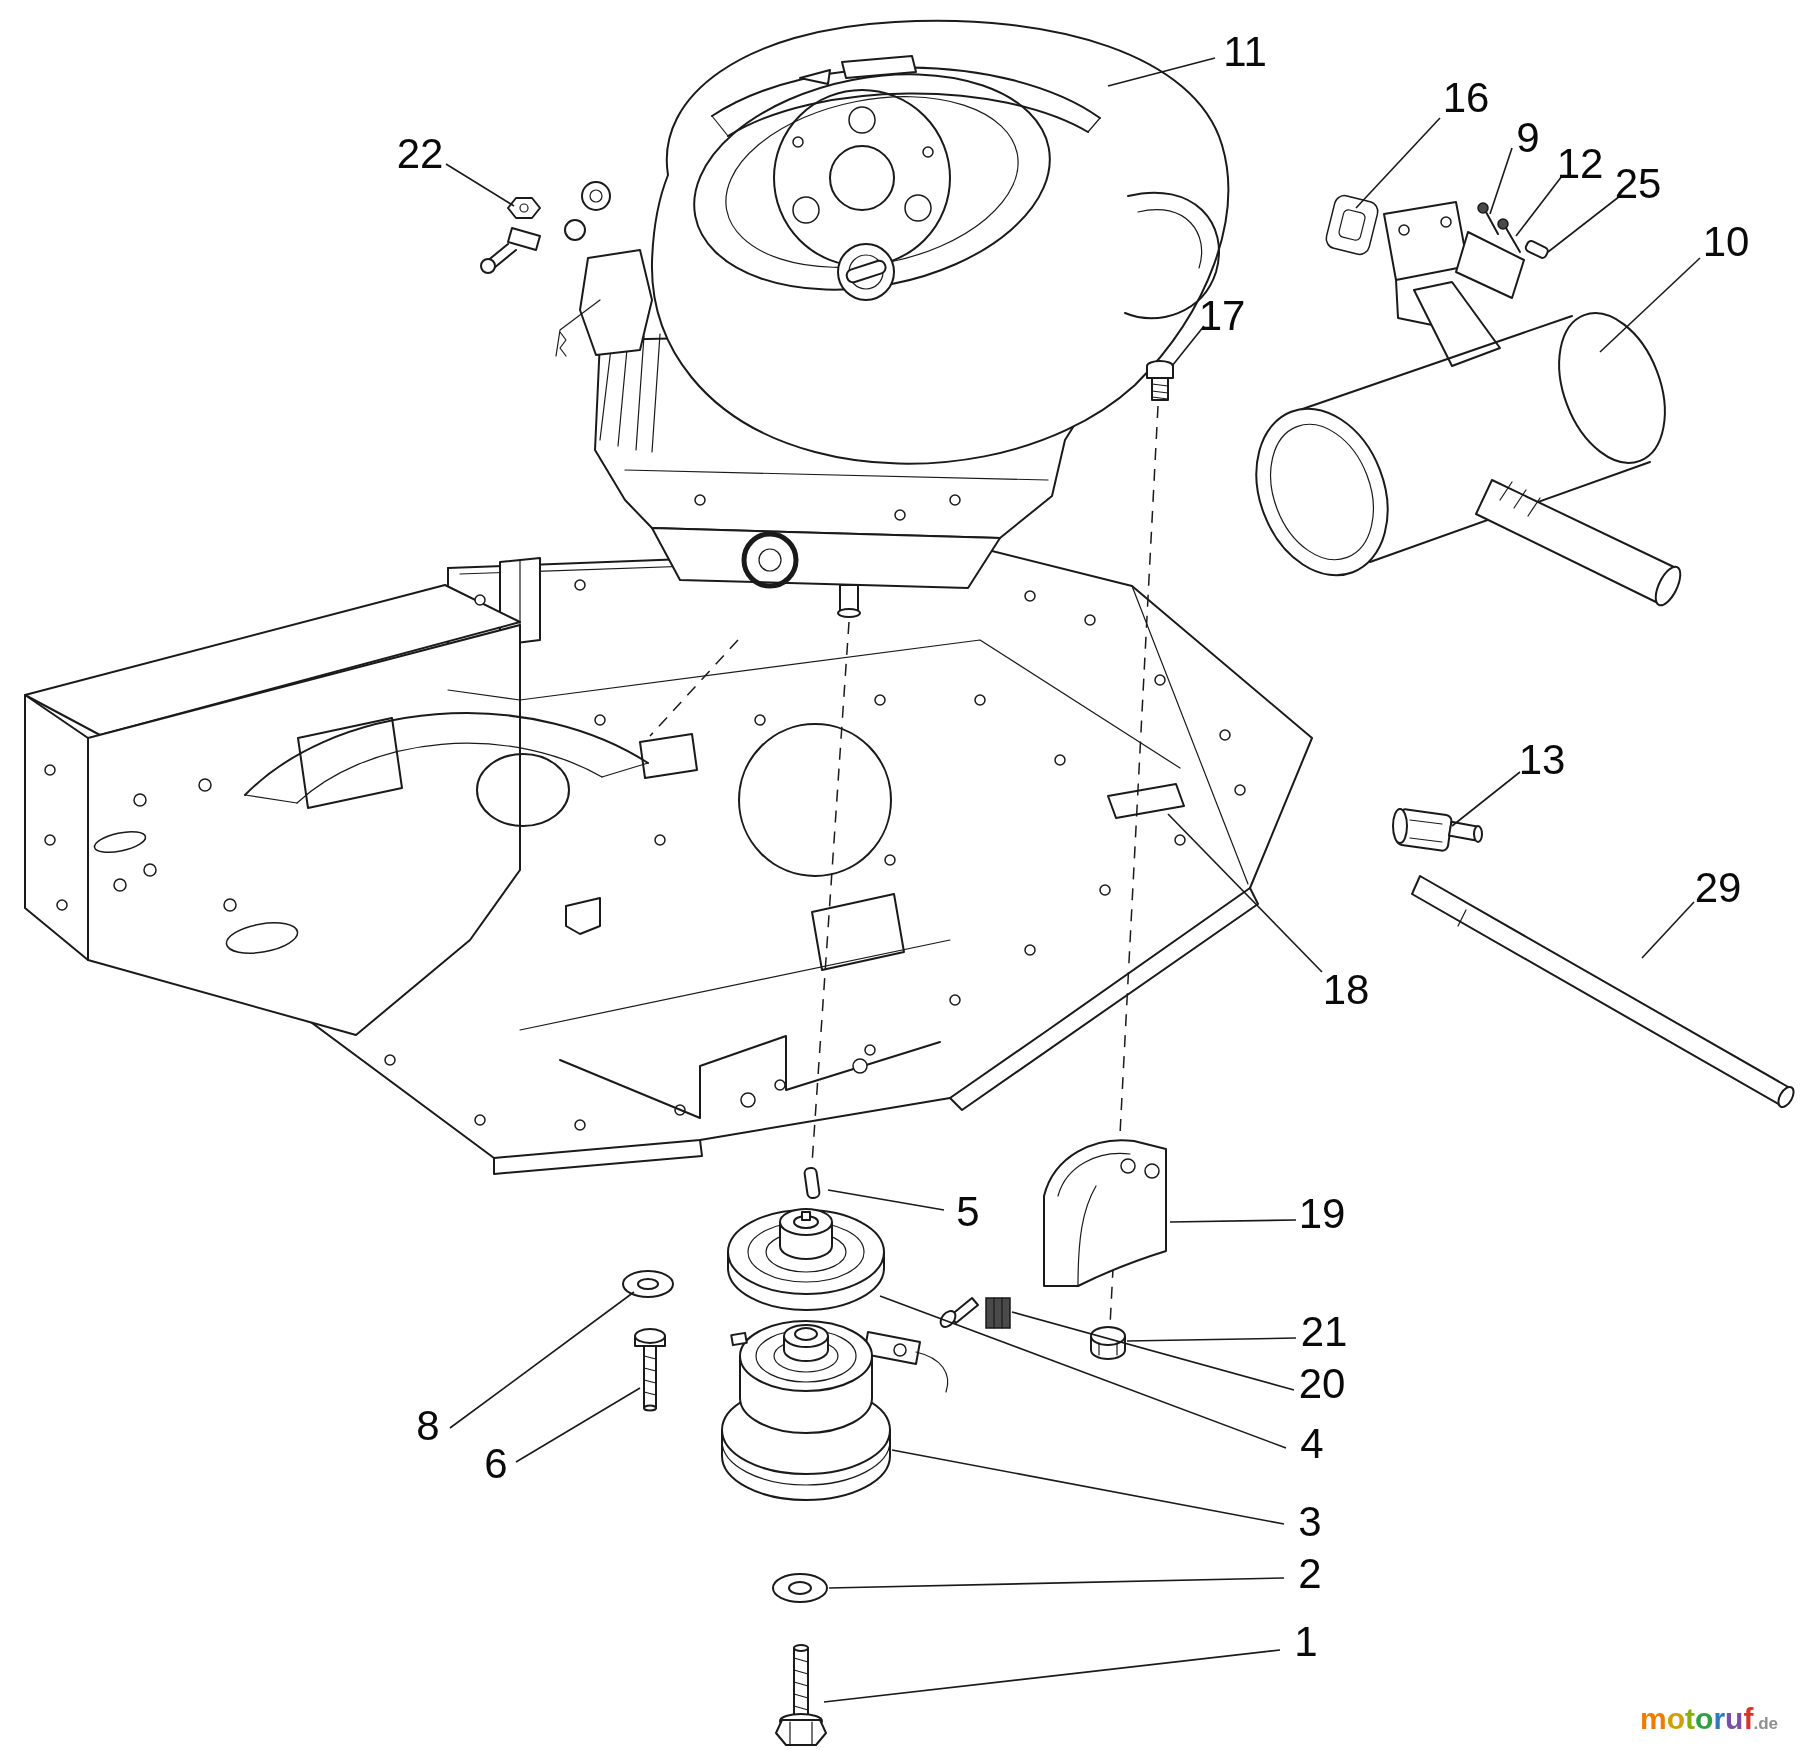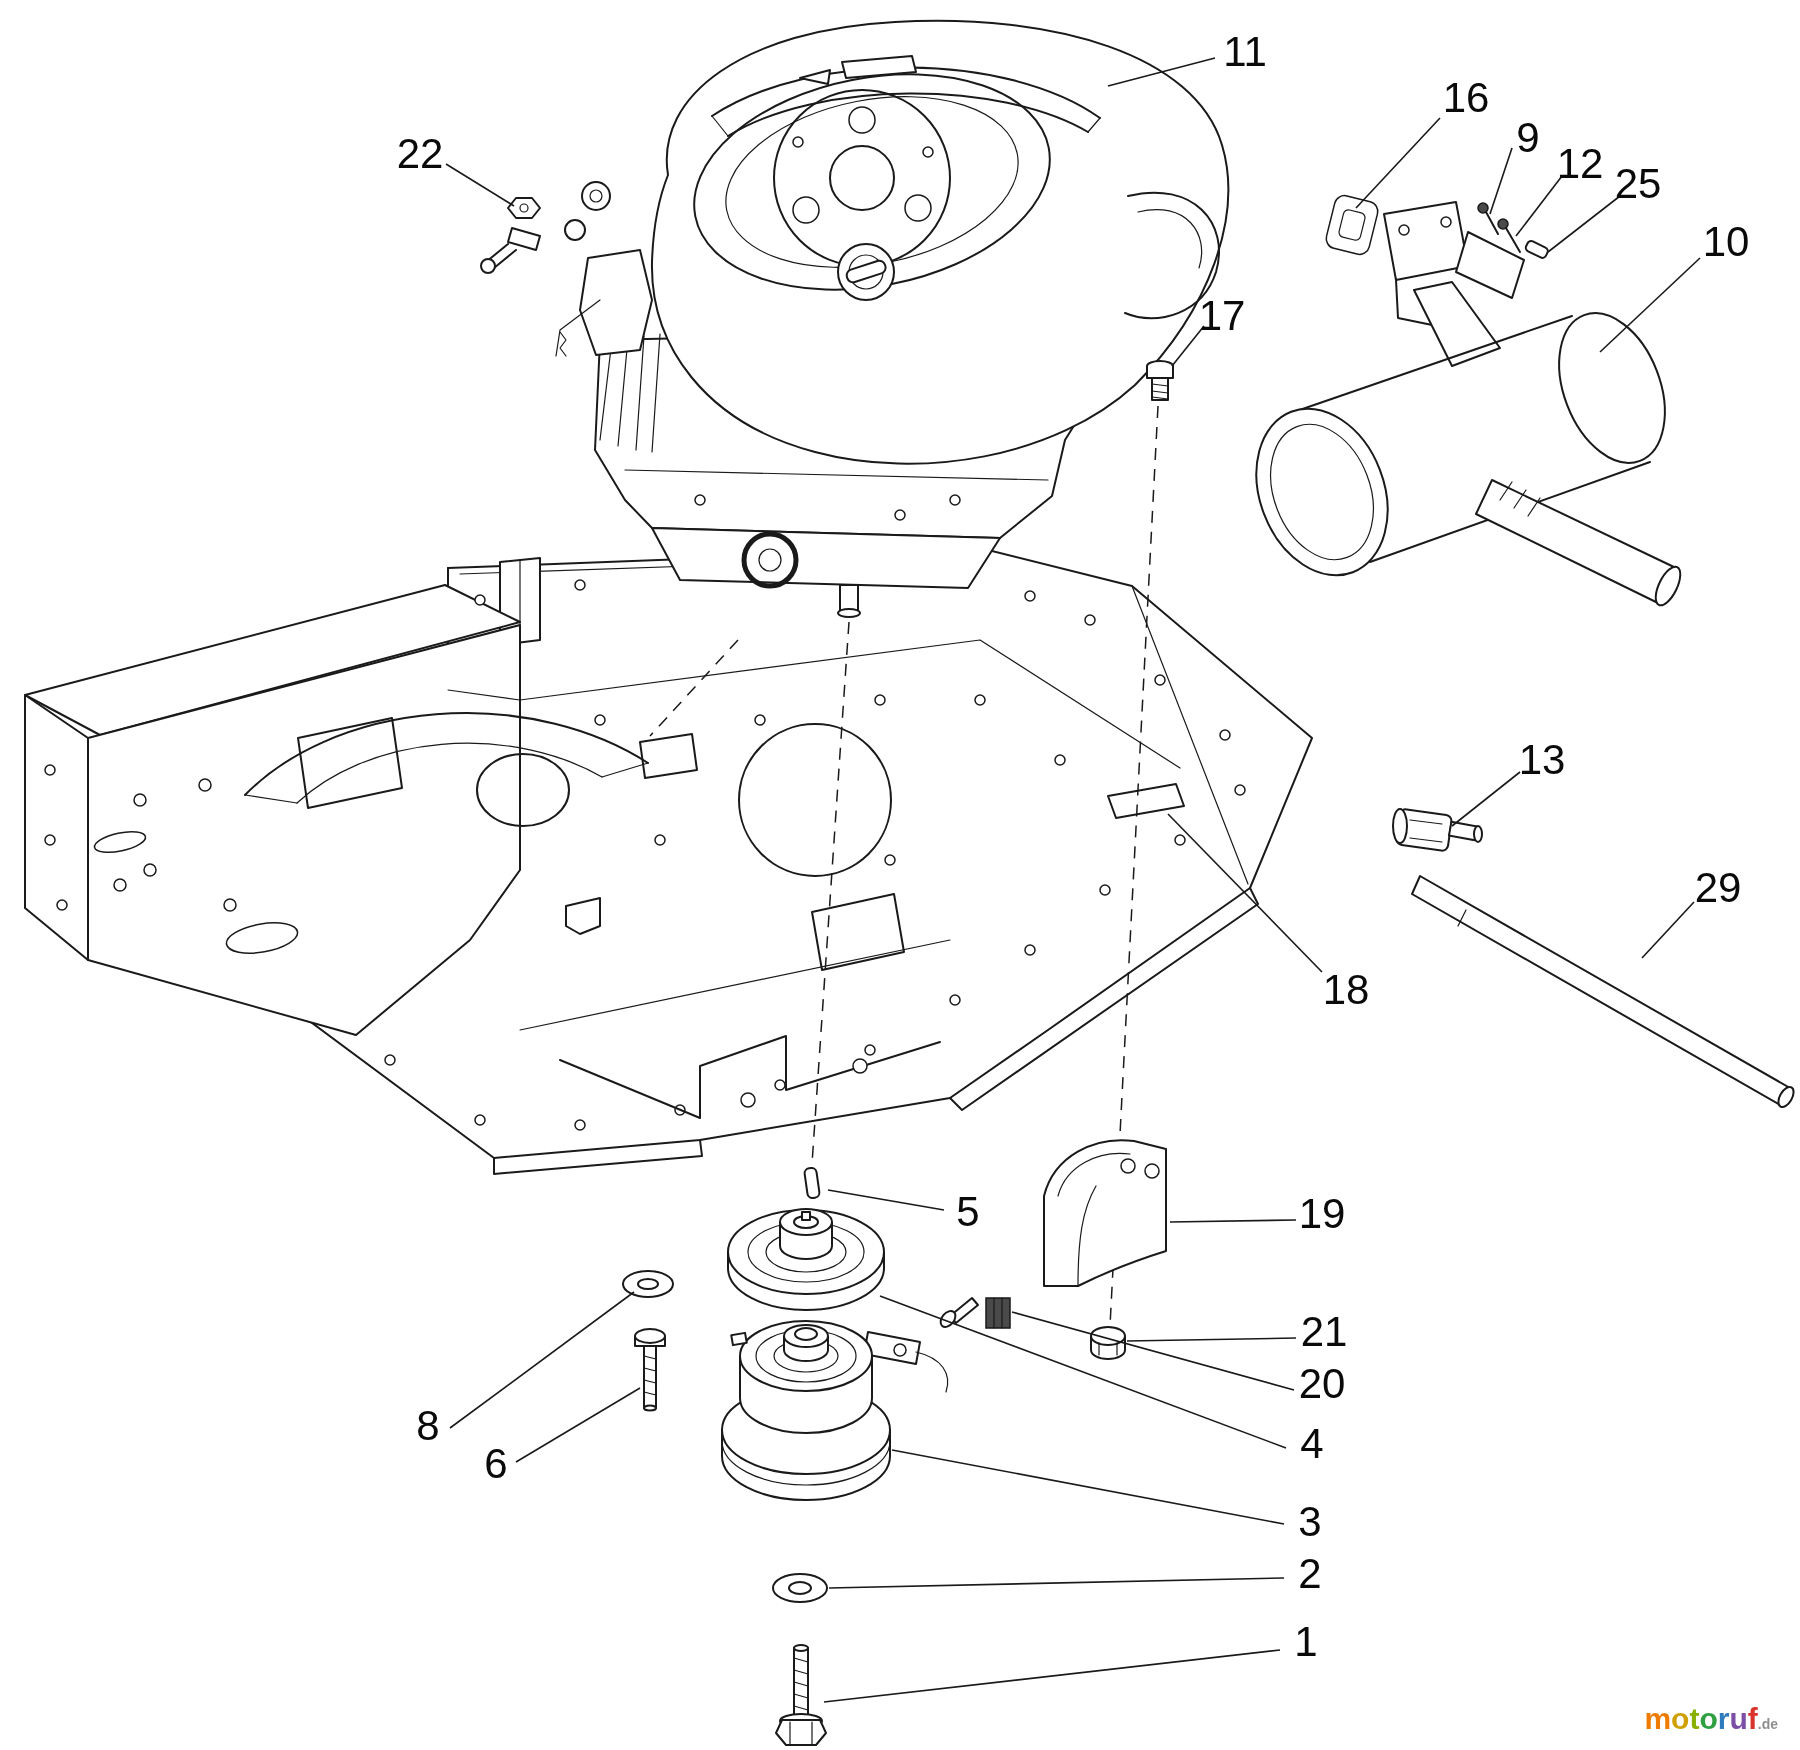--- a/index.html
+++ b/index.html
@@ -16,21 +16,21 @@
   .hole     { fill:#ffffff; stroke:var(--line); stroke-width:1.5; }
   .dark     { fill:#4a4a4a; stroke:var(--line); stroke-width:1.5; }
   .leader   { fill:none; stroke:var(--line); stroke-width:1.6; }
   .dashed   { fill:none; stroke:var(--line); stroke-width:1.5; stroke-dasharray:12 9; }
   .ring     { fill:none; stroke:var(--line); stroke-width:5; }
   .callout  { font:400 42px "Liberation Sans", sans-serif; fill:#0a0a0a; }
   .watermark {
     position:absolute; right:22px; bottom:14px;
     font:700 30px "Liberation Sans", sans-serif; letter-spacing:0px; user-select:none;
   }
-  .watermark .suffix { font-size:14px; font-weight:700; }
+  .watermark .suffix { font-size:17px; font-weight:700; }
 </style>
 </head>
 <body style="background: rgb(255, 255, 255);">
 
 <div class="canvas">
 <svg width="1800" height="1750" viewBox="0 0 1800 1750">
 
   <g>
     <path class="fill-w" d="M 448,568 L 980,548 L 1132,586 L 1312,738 L 1250,888 L 1048,1030 L 950,1098 L 700,1140 L 494,1158 L 300,1014 L 368,798 L 448,690 Z"></path>
     <path class="ln" d="M 1250,888 L 1258,904 L 962,1110 L 950,1098"></path>

